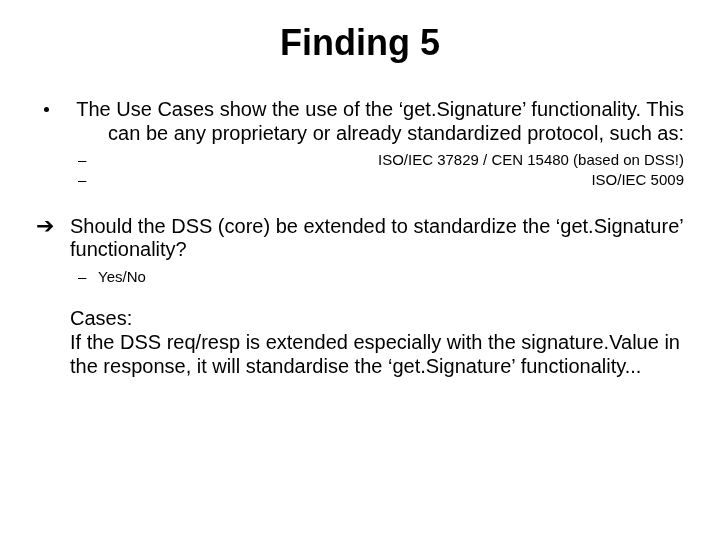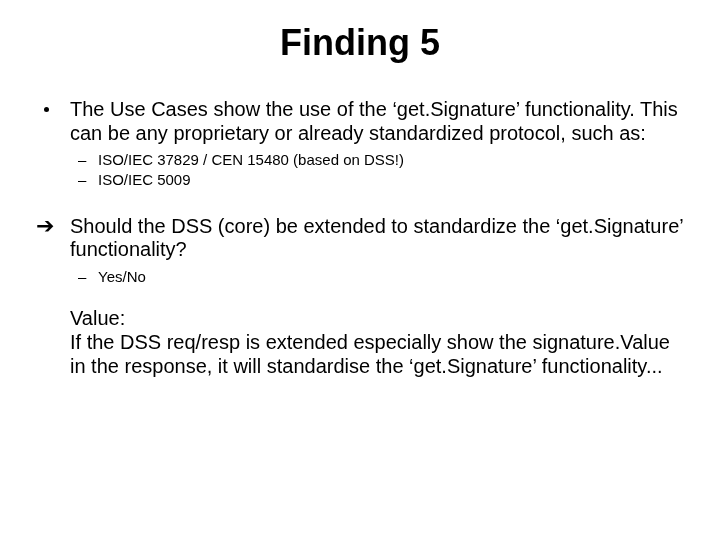--- a/index.html
+++ b/index.html
@@ -1,20 +1,20 @@
 <!DOCTYPE html>
 <html><head>
 <meta charset="utf-8">
 <style>
   * { margin: 0; padding: 0; box-sizing: border-box; }
   html, body { width: 720px; height: 540px; background: #fff; font-family: Arial, Helvetica, sans-serif; color: #000; }
   .slide { width: 720px; height: 540px; position: relative; padding: 18px 36px 36px 36px; }
   .title { font-size: 36px; text-align: center; margin-top: 4px; margin-bottom: 34px; }
   .body { font-size: 20px; line-height: 1.18; }
-  ul.level1 { list-style: none; padding-left: 0; }
+  ul.level1 { list-style: none; padding-left: 0; text-align: right; }
   ul.level1 > li { position: relative; padding-left: 34px; margin-bottom: 6px; }
   ul.level1 > li .bullet-dot { position: absolute; left: 8px; top: 9px; width: 5px; height: 5px; background: #000; border-radius: 50%; }
   ul.level2 { list-style: none; padding-left: 0; margin-top: 6px; font-size: 15px; }
   ul.level2 > li { position: relative; padding-left: 28px; margin-bottom: 2px; }
   ul.level2 > li .dash { position: absolute; left: 8px; top: 0; }
   .arrow-row { position: relative; padding-left: 34px; margin-top: 26px; margin-bottom: 4px; }
   .arrow { position: absolute; left: 0; top: 0; font-family: 'Segoe UI Symbol','Arial Unicode MS','DejaVu Sans',sans-serif; font-size: 22px; line-height: 1; font-weight: bold; }
   .note-block { padding-left: 34px; margin-top: 22px; }
   .note-block p { margin: 0; }
 </style>
@@ -49,18 +49,18 @@
       <span>Should the DSS (core) be extended to standardize the ‘get.Signature’ functionality?</span>
       <ul class="level2">
         <li>
           <span class="dash">–</span>
           <span>Yes/No</span>
         </li>
       </ul>
     </div>
 
     <div class="note-block">
-      <p>Value:</p>
-      <p>If the DSS req/resp is extended especially show the signature.Value in the response, it will standardise the ‘get.Signature’ functionality...</p>
+      <p>Cases:</p>
+      <p>If the DSS req/resp is extended especially with the signature.Value in the response, it will standardise the ‘get.Signature’ functionality...</p>
     </div>
 
   </div>
 </div>
 
 </body></html>

